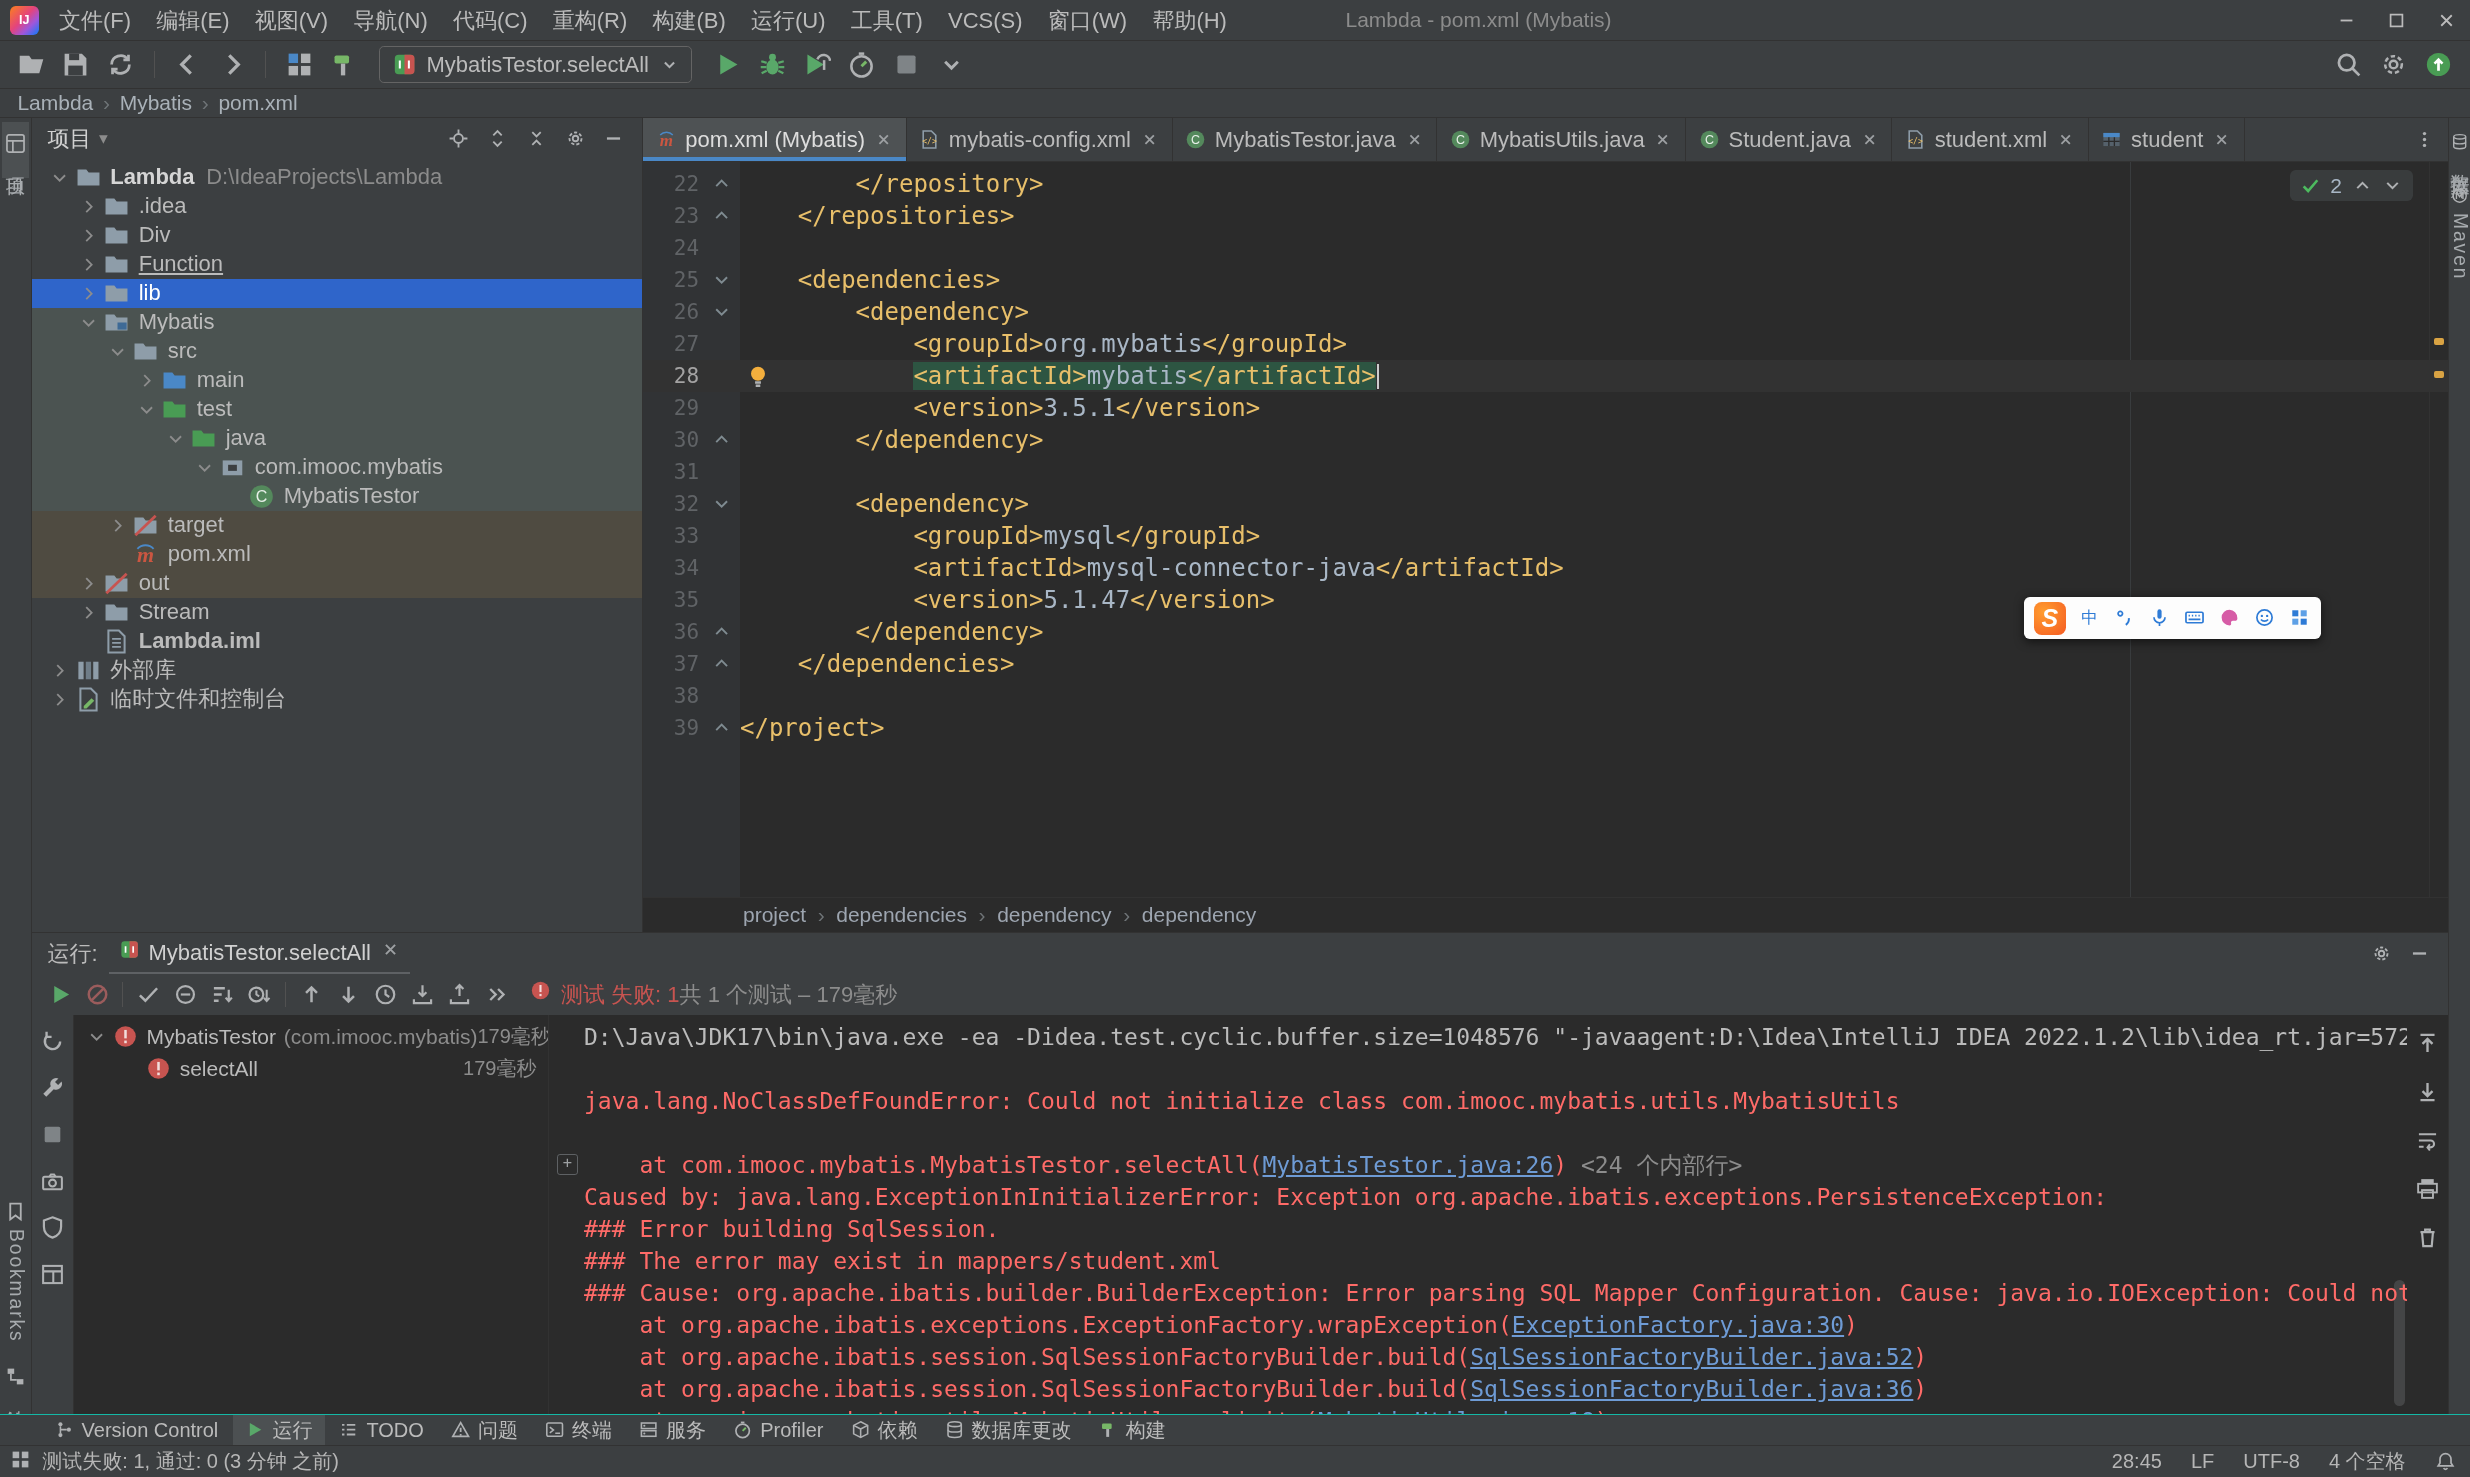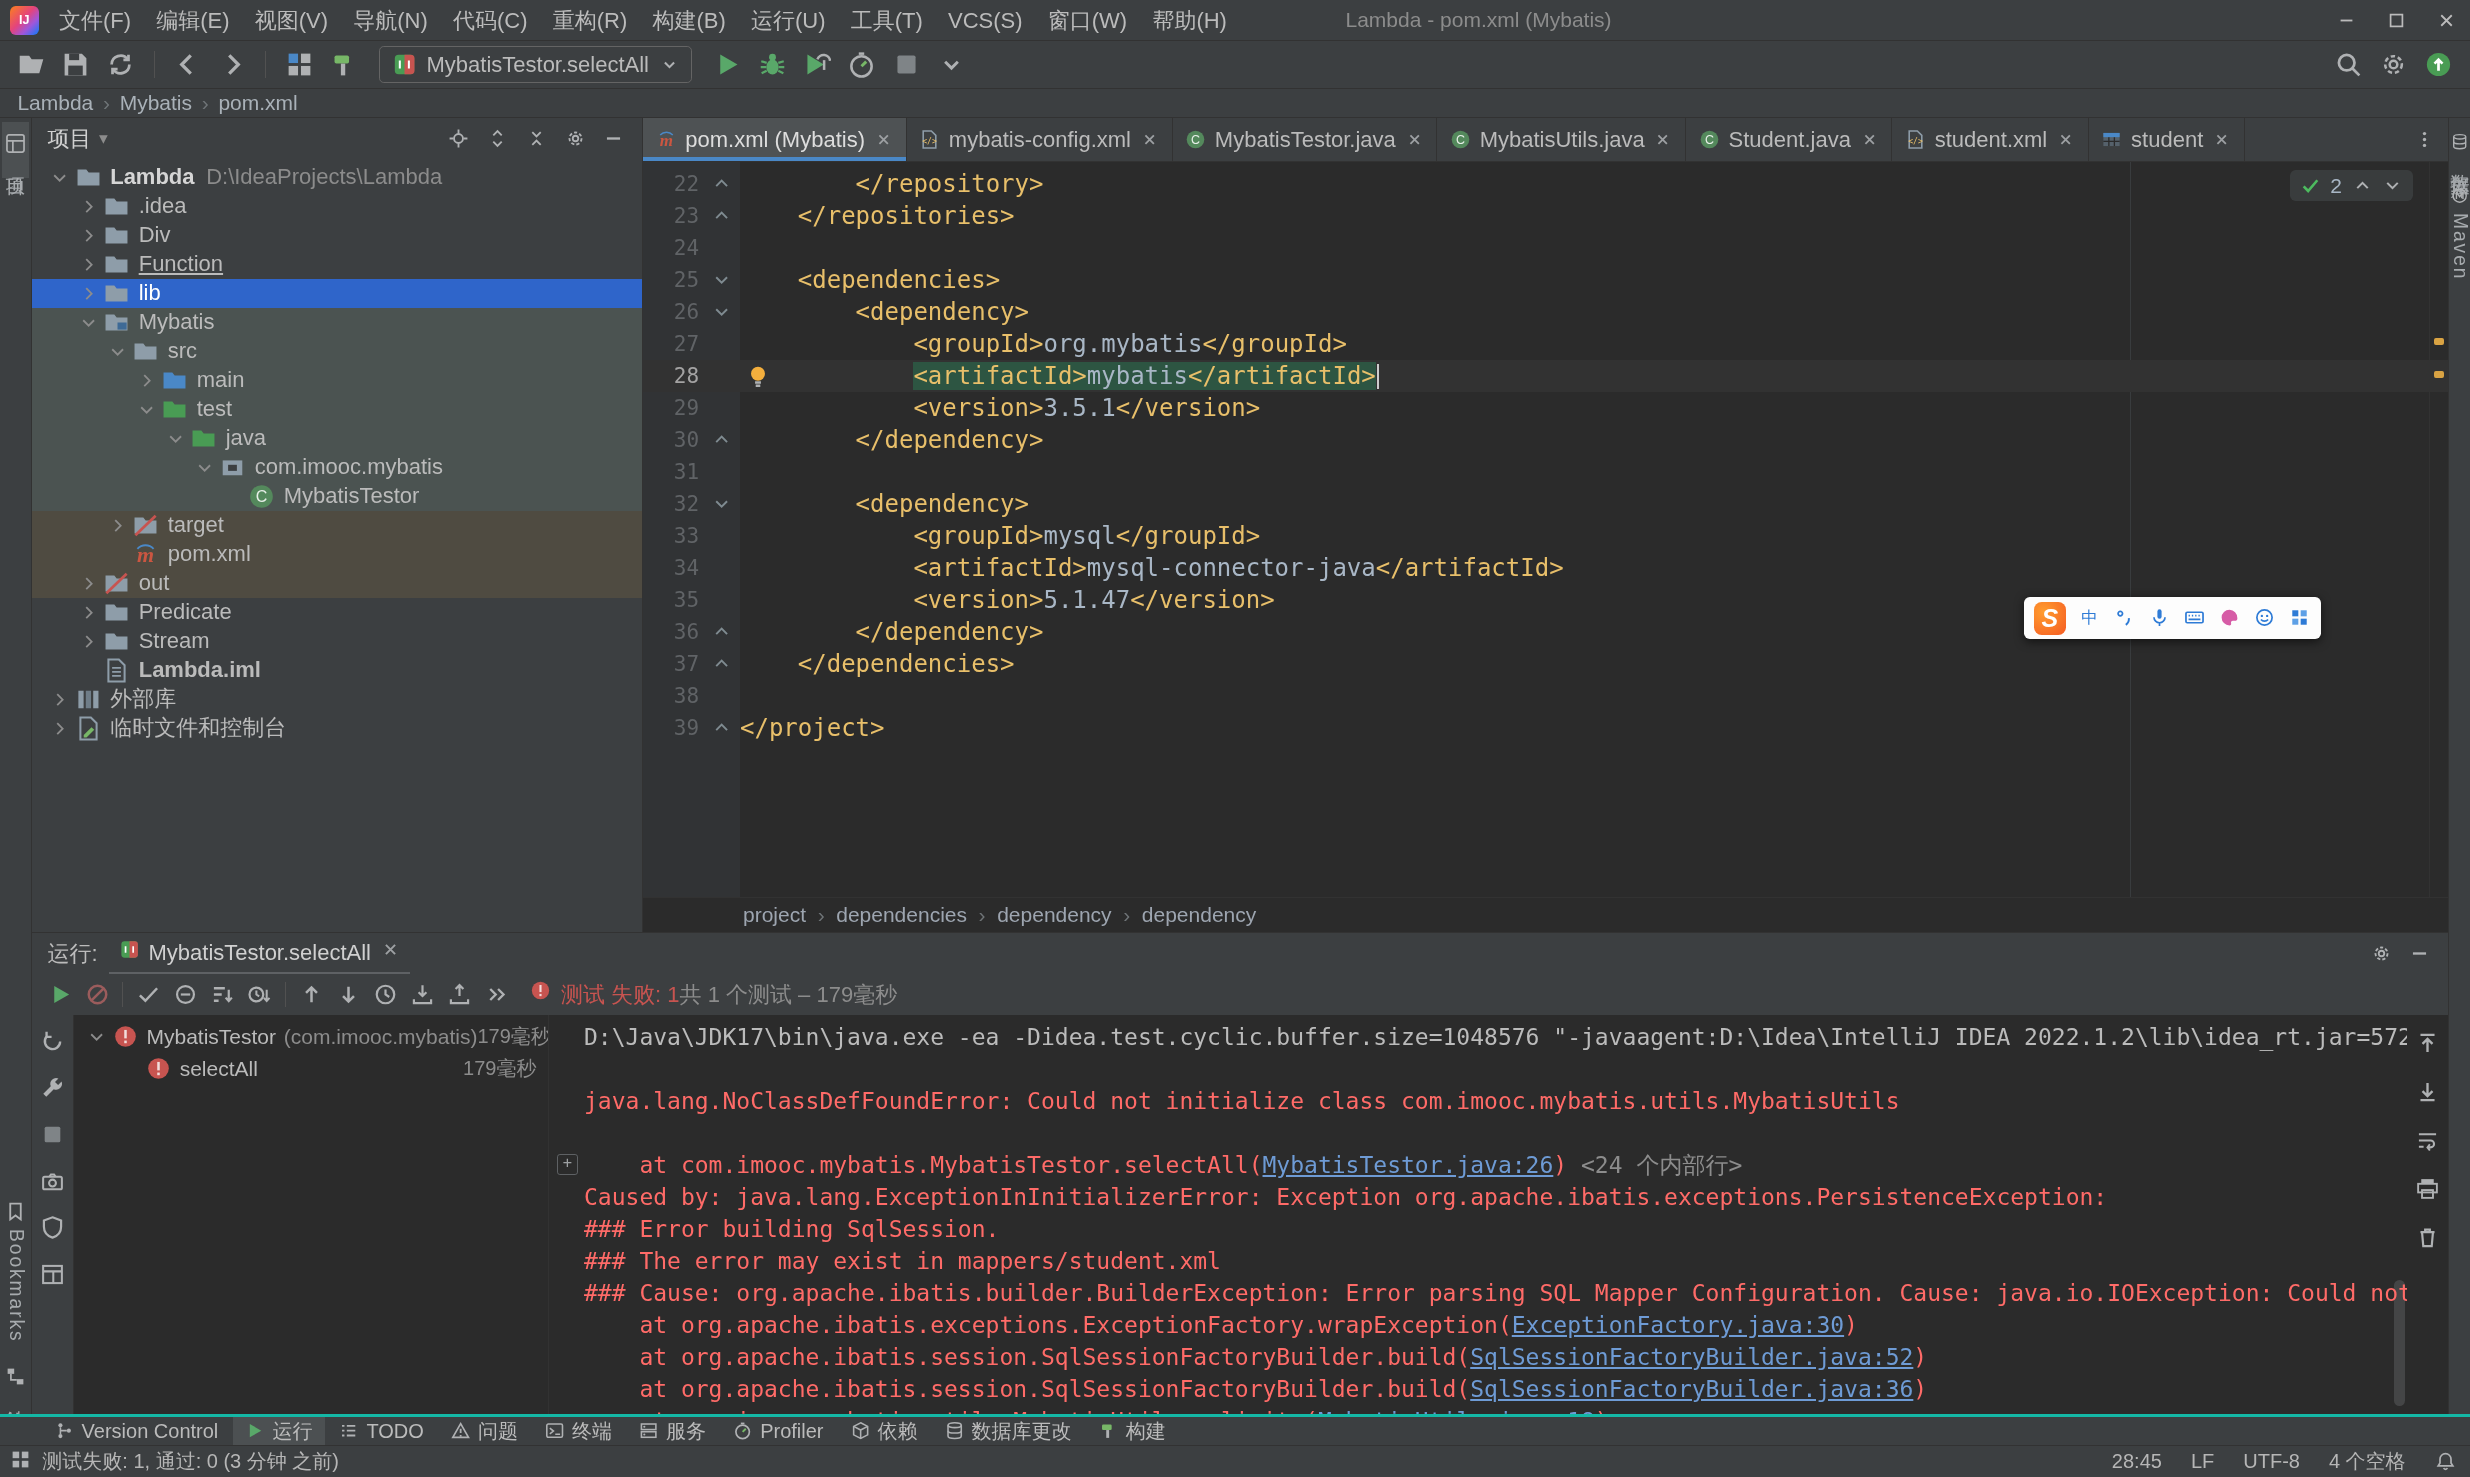--- a/index.html
+++ b/index.html
@@ -105,21 +105,21 @@
 .console{flex:1;min-width:0;position:relative;font-family:"DejaVu Sans Mono","Liberation Mono",monospace;font-size:23px;padding:5.8px 0 0 35px;overflow:hidden}
 .cline{height:32px;line-height:32px;white-space:pre;position:relative}
 .cl-plain{color:#BBBBBB}
 .cl-error{color:#FF6B68}
 .cl-link{color:#6E9BD5;text-decoration:underline}
 .cl-muted{color:#8C8C8C}
 .cfold{position:absolute;left:-27px;top:4.8px;width:21px;height:21px;border:1px solid #5E6164;border-radius:2.9px;color:#9DA0A3;font-size:15.4px;display:flex;align-items:center;justify-content:center;line-height:1}
 .vscroll{position:absolute;right:1.9px;bottom:7.7px;width:11.6px;height:126px;background:#595B5D;opacity:.55;border-radius:5.8px}
 .console-tools{width:41px;flex:none;display:flex;flex-direction:column;align-items:center;gap:11.6px;padding-top:9.7px}
 
-#toolwindow-bar{height:31px;flex:none;background:#3C3F41;border-top:3px solid #14b8a6;display:flex;align-items:center;padding-left:42px;font-size:20px;gap:1.9px}
+#toolwindow-bar{height:31px;flex:none;background:#3C3F41;border-top:1px solid #14b8a6;display:flex;align-items:center;padding-left:42px;font-size:20px;gap:1.9px}
 .tw{display:flex;align-items:center;gap:7.7px;padding:0 12.6px;height:100%;color:#BBBBBB;white-space:nowrap}
 .tw.active{background:#4C5052}
 .tw .ico-sm{width:19.3px;height:19.3px}
 
 #statusbar{height:32px;flex:none;background:#3C3F41;border-top:1px solid #323232;display:flex;align-items:center;padding:0 15.4px 0 9.7px;font-size:20px;color:#B6B6B6;white-space:nowrap}
 .sb-left{margin-left:11.6px}
 .sb-spacer{flex:1}
 .sb-item{margin-left:29px}
 #sb-bell{margin-left:29px;display:inline-flex}
 
@@ -600,33 +600,20 @@
                     <path d="M6 3.5L10.5 8 6 12.5" fill="none" stroke="#8C8C8C" stroke-width="1.5"></path>
                   </svg>
                 </span>
                 <span class="t-ico">
                   <svg viewBox="0 0 16 16">
                     <path d="M1.5 3.2h5.2l1.4 1.9h6.4v7.7H1.5z" fill="#8E9DA9"></path>
                     <line x1="2" y1="13.8" x2="14" y2="2.2" stroke="#C75450" stroke-width="1.6"></line>
                   </svg>
                 </span>
                 <span class="t-label">out</span>
-              </div>
-              <div class="tree-row" style="padding-left: 42px;">
-                <span class="twisty">
-                  <svg viewBox="0 0 16 16">
-                    <path d="M6 3.5L10.5 8 6 12.5" fill="none" stroke="#8C8C8C" stroke-width="1.5"></path>
-                  </svg>
-                </span>
-                <span class="t-ico">
-                  <svg viewBox="0 0 16 16">
-                    <path d="M1.5 3.2h5.2l1.4 1.9h6.4v7.7H1.5z" fill="#8E9DA9"></path>
-                  </svg>
-                </span>
-                <span class="t-label">Predicate</span>
               </div>
               <div class="tree-row" style="padding-left: 42px;">
                 <span class="twisty">
                   <svg viewBox="0 0 16 16">
                     <path d="M6 3.5L10.5 8 6 12.5" fill="none" stroke="#8C8C8C" stroke-width="1.5"></path>
                   </svg>
                 </span>
                 <span class="t-ico">
                   <svg viewBox="0 0 16 16">
                     <path d="M1.5 3.2h5.2l1.4 1.9h6.4v7.7H1.5z" fill="#8E9DA9"></path>

